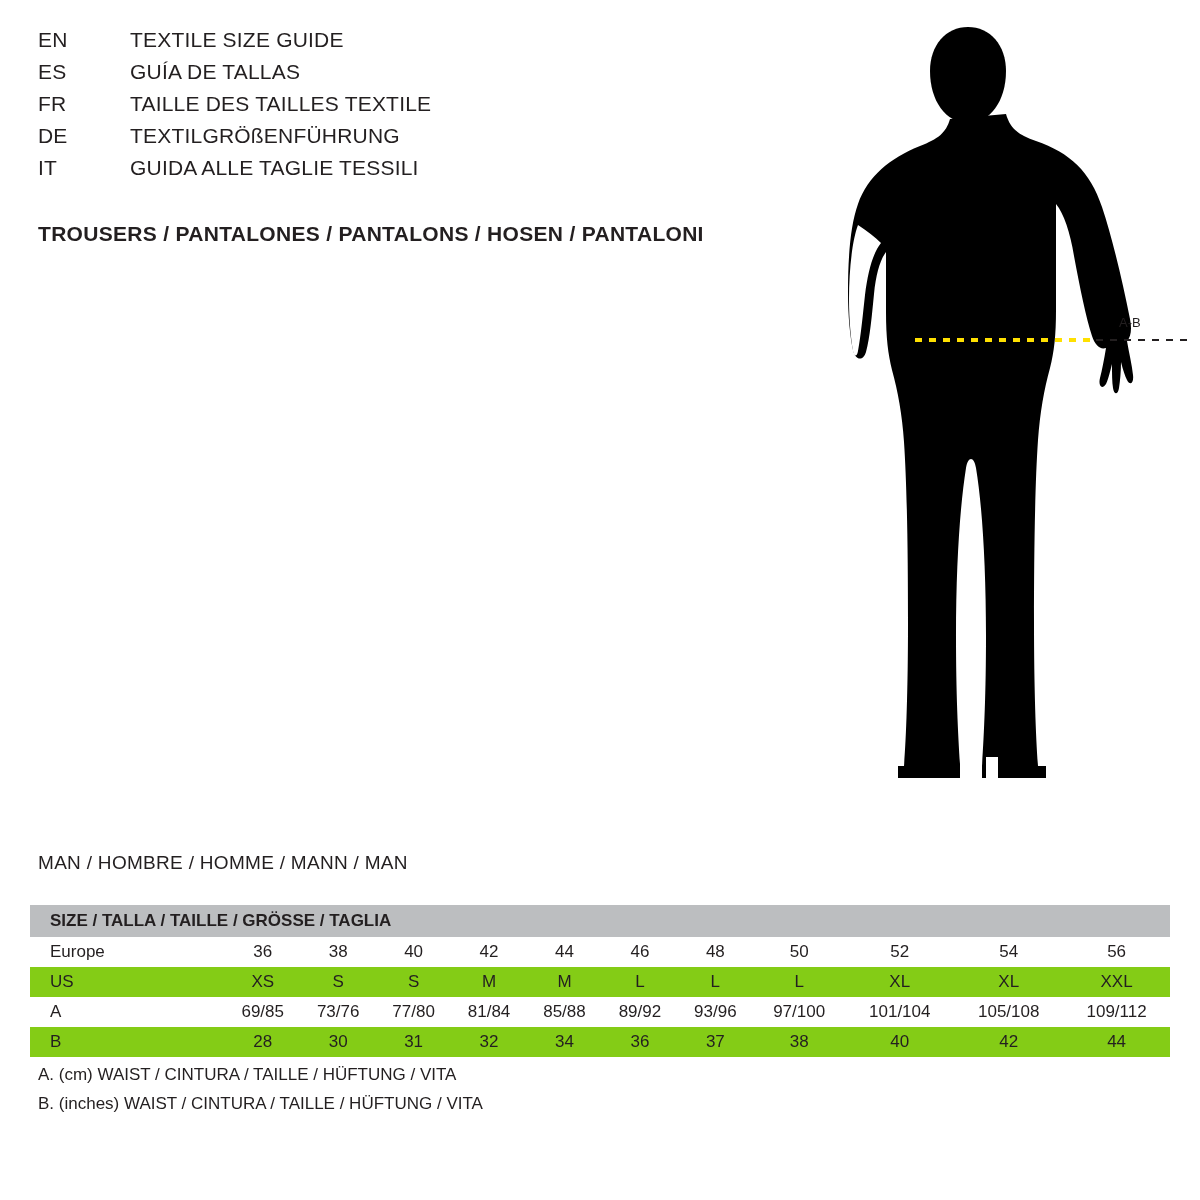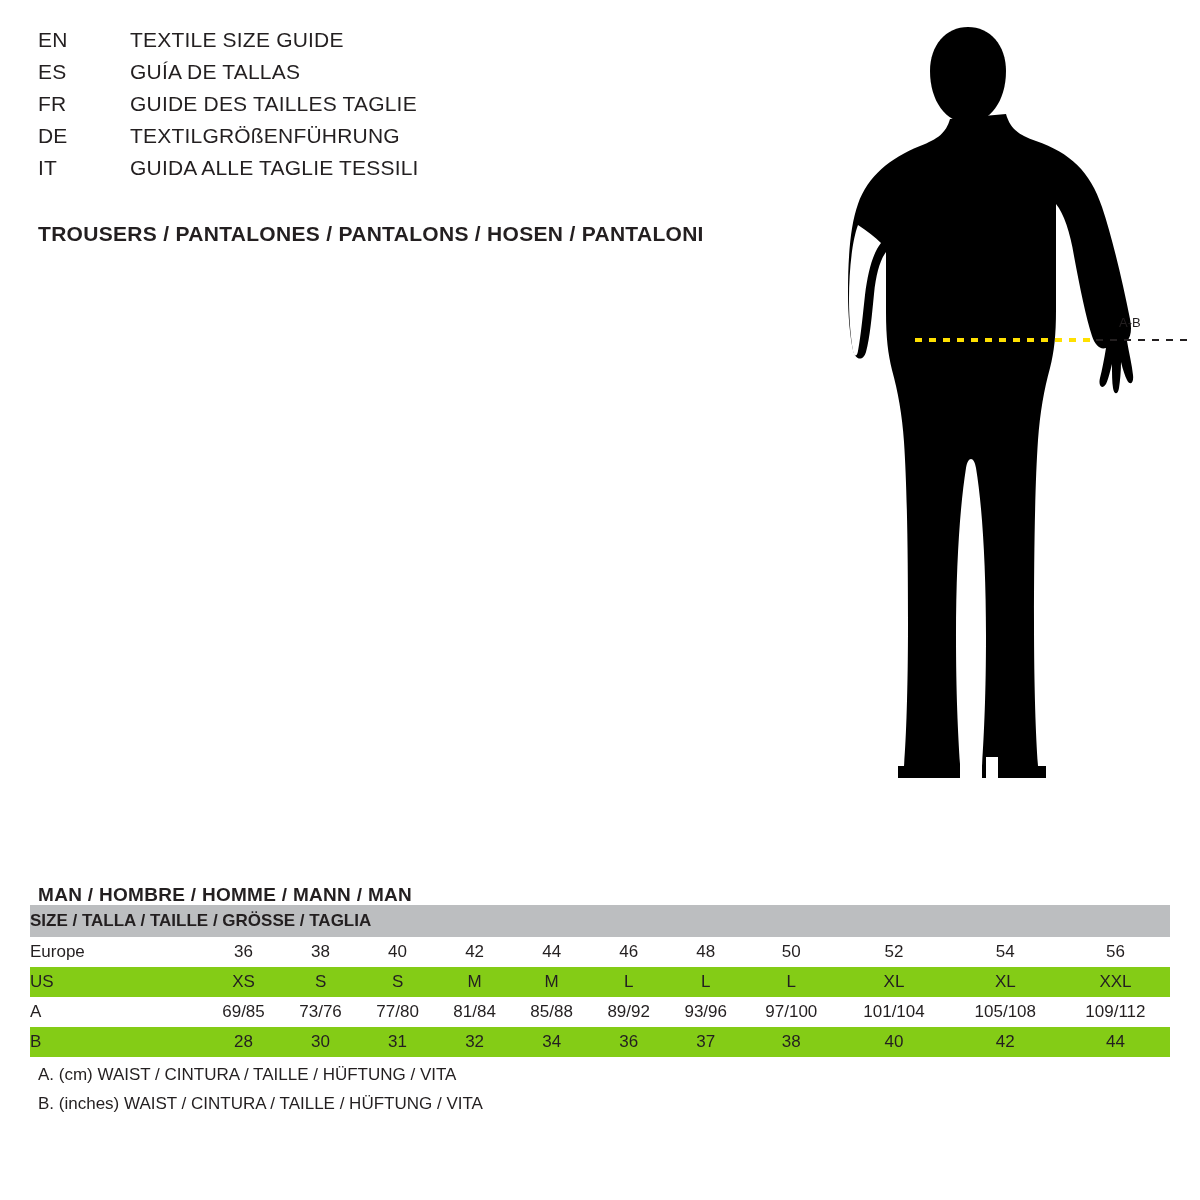--- a/index.html
+++ b/index.html
@@ -63,23 +63,23 @@
     left: 1119px;
     top: 315px;
     font-size: 13px;
     color: #231f20;
   }
 
   
   .section-title {
     position: absolute;
     left: 38px;
-    top: 884px;
+    top: 852px;
     font-size: 19px;
-    font-weight: bold;
+    font-weight: normal;
     letter-spacing: .3px;
   }
   table.size-table {
     position: absolute;
     left: 30px;
     top: 905px;
     width: 1140px;
     border-collapse: collapse;
     font-size: 17px;
   }
@@ -87,21 +87,21 @@
   table.size-table td {
     padding: 0;
     height: 30px;
     font-weight: normal;
     text-align: center;
     vertical-align: middle;
   }
   table.size-table th.row-head,
   table.size-table td.row-head {
     text-align: left;
-    padding-left: 0;
+    padding-left: 20px;
     width: 175px;
   }
   tr.head-row {
     background: #bcbec0;
   }
   tr.head-row th {
     font-weight: bold;
     font-size: 17px;
     height: 32px;
   }
@@ -130,21 +130,21 @@
   <div class="lang-row">
     <span class="lang-code">EN</span>
     <span class="lang-text">TEXTILE SIZE GUIDE</span>
   </div>
   <div class="lang-row">
     <span class="lang-code">ES</span>
     <span class="lang-text">GUÍA DE TALLAS</span>
   </div>
   <div class="lang-row">
     <span class="lang-code">FR</span>
-    <span class="lang-text">GUIDE DES TAILLES TAGLIE</span>
+    <span class="lang-text">TAILLE DES TAILLES TEXTILE</span>
   </div>
   <div class="lang-row">
     <span class="lang-code">DE</span>
     <span class="lang-text">TEXTILGRÖßENFÜHRUNG</span>
   </div>
   <div class="lang-row">
     <span class="lang-code">IT</span>
     <span class="lang-text">GUIDA ALLE TAGLIE TESSILI</span>
   </div>
 </div>

